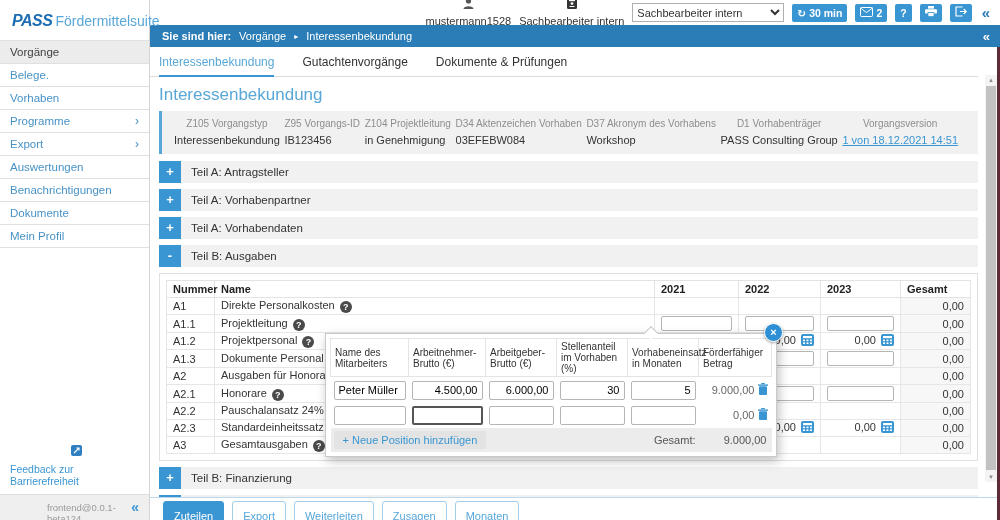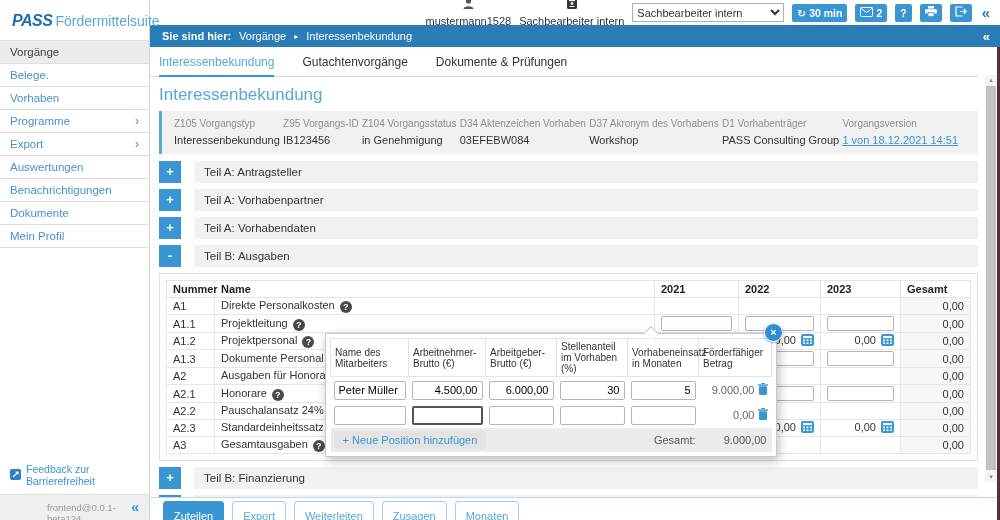--- a/index.html
+++ b/index.html
@@ -12,21 +12,21 @@
              border-right:1px solid #d5d5d5; z-index:5; }
   .logo { padding:12px 0 10px 12px; white-space:nowrap; }
   .logo-pass { font-weight:bold; font-style:italic; font-size:16px; color:#1d6db3; letter-spacing:-0.5px; }
   .logo-suite { font-size:14px; color:var(--accent,#59a7d7); margin-left:3px; }
   #sidebar-menu { border-top:1px solid #e0e0e0; }
   .nav-item { padding:5px 10px; border-bottom:1px solid #e0e0e0; font-size:11.5px;
               color:var(--sidebar-link,#4892c6); display:flex; justify-content:space-between; cursor:pointer; }
   .nav-item.active { background:#ececec; color:#3f3f3f; }
   .nav-arrow { font-size:12px; line-height:12px; }
   .feedback { position:absolute; left:0; bottom:27px; width:100%; padding:5px 6px 6px 10px;
-              font-size:10.5px; color:var(--primary,#3a96d2); display:flex; align-items:center; gap:5px; background:#fff; }
+              font-size:10.5px; color:var(--primary,#3a96d2); display:flex; align-items:center; gap:5px; background:#fff;flex-direction:column; }
   .sidebar-footer { position:absolute; left:0; bottom:0; width:100%; height:26px; background:#efefef; border-top:1px solid #ddd; }
   .version { position:absolute; left:8px; top:7px; font-size:9.5px; color:#9a9a9a;margin-left:39px; }
   .sidebar-collapse { position:absolute; right:10px; top:4px; font-size:14px; font-weight:bold; color:var(--primary,#3a96d2); cursor:pointer; }
 
   
   #topbar { position:absolute; left:150px; top:0; right:0; height:25px; background:#fff;
             display:flex; align-items:center; justify-content:flex-end; gap:8px; padding-right:8px; font-size:11px; color:#333; }
   .user,.role-badge { display:flex; align-items:center; gap:4px;flex-direction:column; }
   select.role-select { font-size:11px; height:19px; width:152px; border:1px solid #b0b0b0; background:#fff; color:#333; font-family:inherit; }
   .icon-btn { background:var(--primary,#3a96d2); color:#fff; border-radius:2px; height:18px;
@@ -40,28 +40,28 @@
   .bc-collapse { margin-left:auto; font-size:13px; font-weight:bold; cursor:pointer; }
 
   
   #content { position:absolute; left:150px; top:47px; right:0; bottom:23px; background:#fff; overflow:hidden; padding-right:22px; }
   .tabbar { display:flex; gap:28px; padding:8px 0 0 9px; border-bottom:1px solid #dcdcdc; }
   .tab { font-size:12px; color:#333; padding-bottom:6px; cursor:pointer; }
   .tab.active { color:var(--accent,#59a7d7); border-bottom:2px solid var(--primary,#3a96d2); margin-bottom:-1px; }
   .page-title { font-size:17px; font-weight:normal; color:var(--accent,#59a7d7); margin:8px 0 6px 9px; }
   #meta-bar { margin:0 0 7px 9px; background:#f1f1f1; border-left:3px solid var(--accent,#59a7d7);
               display:flex; justify-content:space-between; padding:7px 20px 8px 12px; }
-  .meta-label { font-size:10px; color:#8d8d8d; white-space:nowrap; }
+  .meta-label { font-size:10px; color:#8d8d8d; white-space:nowrap;text-align:center; }
   .meta-value { font-size:11px; color:#333; margin-top:5px; white-space:nowrap; }
   .meta-value.link { color:var(--primary,#3a96d2); text-decoration:underline; cursor:pointer; }
 
   .section { display:flex; margin:0 0 6px 9px; height:22px; }
   .section-toggle { flex:0 0 22px; width:22px; background:var(--primary,#3a96d2); color:#fff; font-size:13px;
                     font-weight:bold; text-align:center; line-height:22px; cursor:pointer; }
-  .section-bar { flex:1; background:#f1f1f1; font-size:11.5px; color:#333; line-height:22px; padding-left:10px; cursor:pointer;margin-left:13px; }
+  .section-bar { flex:1; background:#f1f1f1; font-size:11.5px; color:#333; line-height:22px; padding-left:10px; cursor:pointer; }
 
   .panel { margin:2px 0 6px 9px; border:1px solid #e0e0e0; padding:6px; }
   table.budget { width:100%; border-collapse:collapse; table-layout:fixed; }
   .budget th { border:1px solid #e3e3e3; text-align:left; font-size:11px; padding:2px 6px; height:16px; color:#222; }
   .budget td { border:1px solid #e6e6e6; font-size:11px; color:#333; padding:1px 6px; height:17px; overflow:hidden; white-space:nowrap; }
   .budget td.num { text-align:right; }
   .budget td.gesamt { text-align:right; background:#f7f7f7; }
   .cell-input { width:100%; height:15px; border:1px solid #b5b5b5; border-radius:2px; font-size:11px; padding:0 3px; font-family:inherit; }
   .helpdot { display:inline-block; width:12px; height:12px; border-radius:50%; background:#4a4a4a; color:#fff;
              font-size:9px; font-weight:bold; text-align:center; line-height:12px; margin-left:5px; vertical-align:-1px; cursor:pointer; }
@@ -224,21 +224,21 @@
     <div id="meta-bar">
         <div class="meta-field">
           <div class="meta-label">Z105 Vorgangstyp</div>
           <div class="meta-value">Interessenbekundung</div>
         </div>
         <div class="meta-field">
           <div class="meta-label">Z95 Vorgangs-ID</div>
           <div class="meta-value">IB123456</div>
         </div>
         <div class="meta-field">
-          <div class="meta-label">Z104 Vorgangsstatus</div>
+          <div class="meta-label">Z104 Projektleitung</div>
           <div class="meta-value">in Genehmigung</div>
         </div>
         <div class="meta-field">
           <div class="meta-label">D34 Aktenzeichen Vorhaben</div>
           <div class="meta-value">03EFEBW084</div>
         </div>
         <div class="meta-field">
           <div class="meta-label">D37 Akronym des Vorhabens</div>
           <div class="meta-value">Workshop</div>
         </div>

